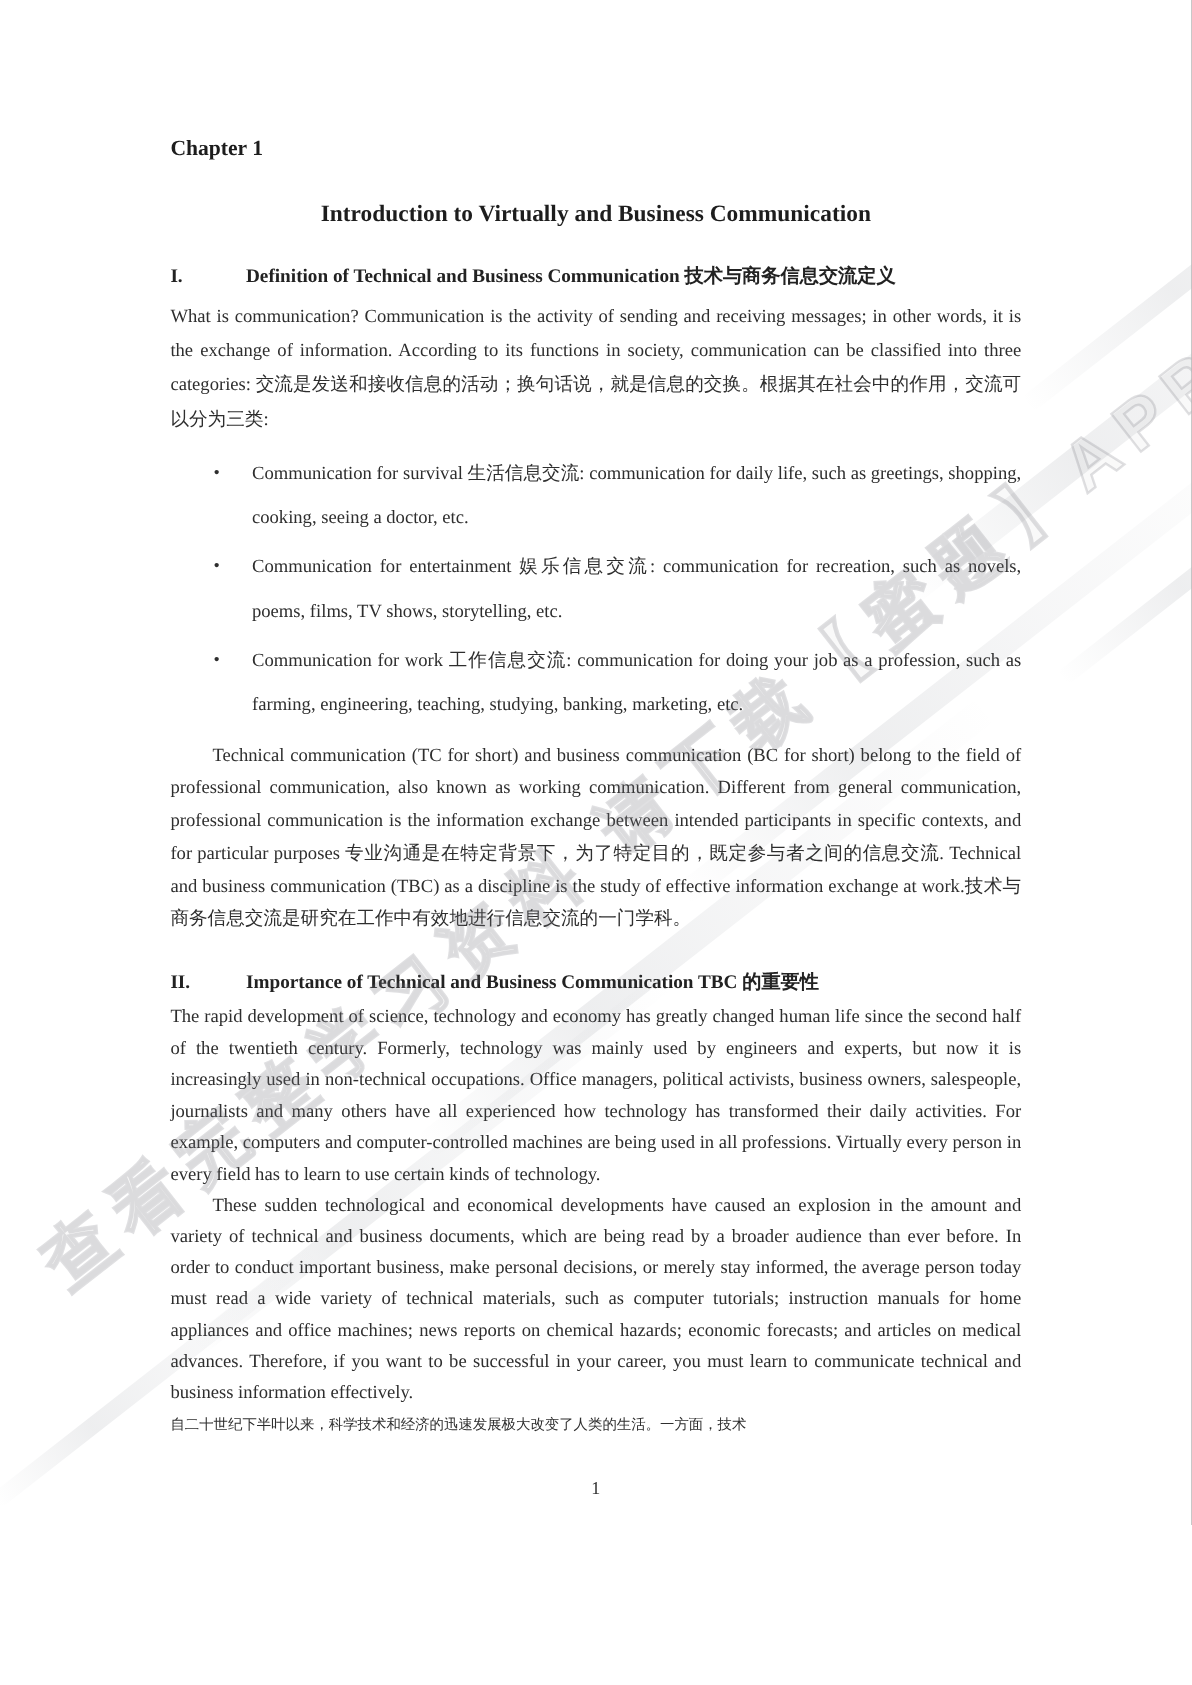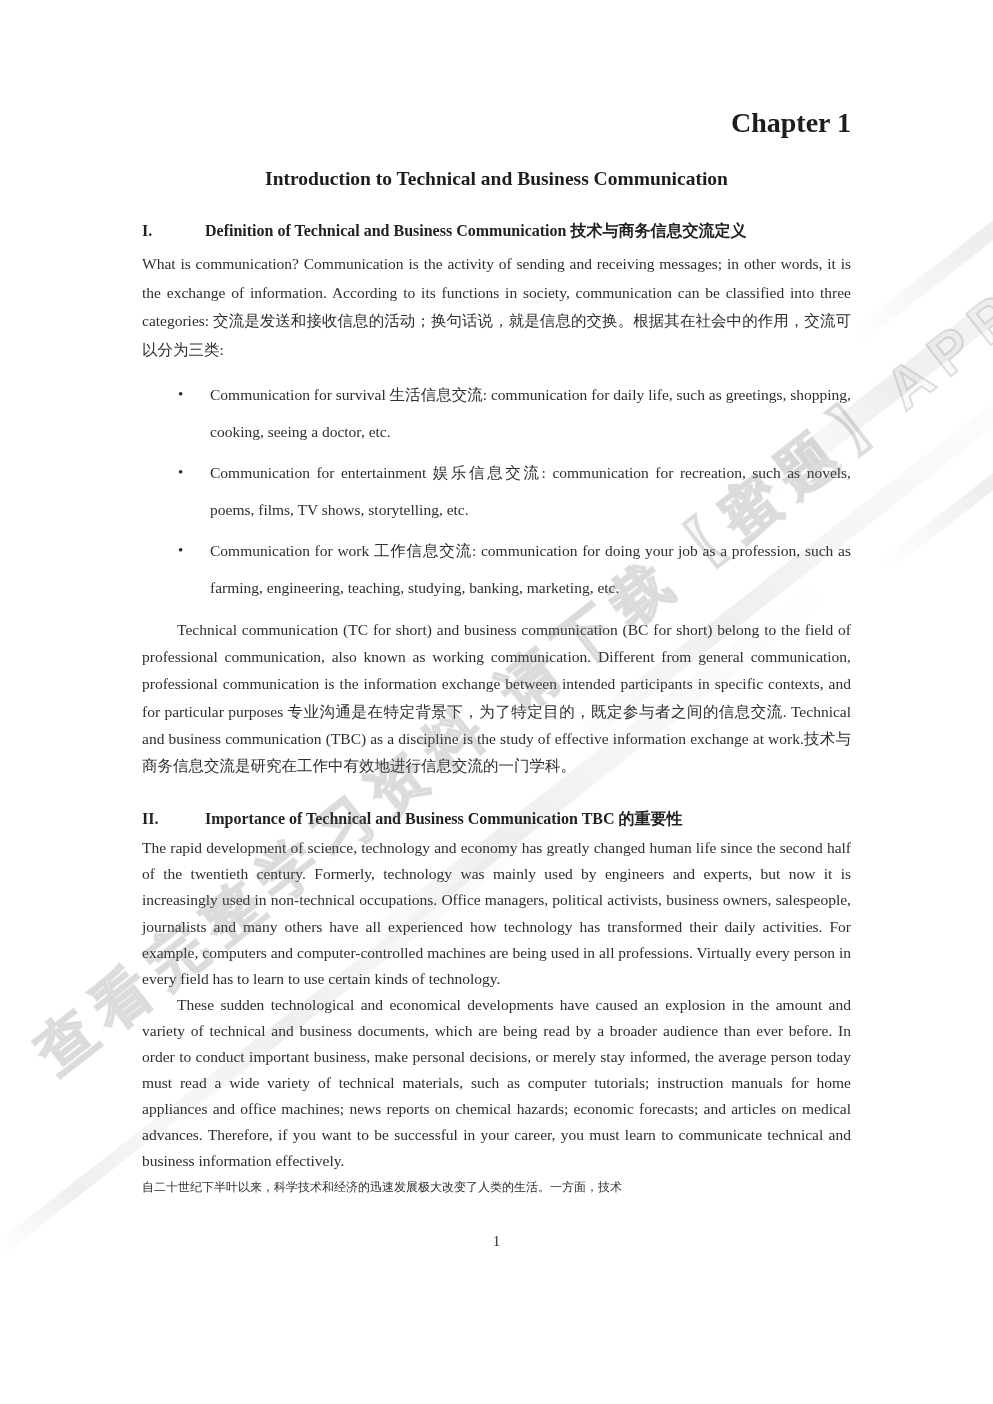--- a/index.html
+++ b/index.html
@@ -13,24 +13,24 @@
     font-family: "Liberation Serif", "DejaVu Serif", serif;
     color: #2e2e2e;
   }
   .content {
     position: relative;
     z-index: 1;
     padding: 110px 142px 0 142px;
   }
   .chapter-title {
     margin: 0;
-    font-size: 28px;
+    font-size: 18px;
     line-height: 26px;
     font-weight: bold;
-    text-align: right;
+    text-align: left;
     color: #1d1d1d;
   }
   .book-subtitle {
     margin: 31px 0 0 0;
     font-size: 19.5px;
     line-height: 24px;
     font-weight: bold;
     text-align: center;
     color: #1d1d1d;
   }
@@ -154,21 +154,21 @@
     <div class="streak s5"></div>
     <div class="streak s6"></div>
     <div class="streak s7"></div>
     <div class="watermark-text">查看完整学习资料 请下载【蜜题】APP</div>
   </div>
 
   <div class="content">
 
     <h1 class="chapter-title">Chapter 1</h1>
 
-    <h2 class="book-subtitle">Introduction to Technical and Business Communication</h2>
+    <h2 class="book-subtitle">Introduction to Virtually and Business Communication</h2>
 
     <div class="section-heading">
       <span class="sec-num">I.</span>
       <span class="sec-title">Definition of Technical and Business Communication 技术与商务信息交流定义</span>
     </div>
 
     <p class="body-para">What is communication? Communication is the activity of sending and receiving messages; in other words, it is the exchange of information. According to its functions in society, communication can be classified into three categories: 交流是发送和接收信息的活动；换句话说，就是信息的交换。根据其在社会中的作用，交流可以分为三类:</p>
 
     <ul class="bullet-list">
       <li>Communication for survival 生活信息交流: communication for daily life, such as greetings, shopping, cooking, seeing a doctor, etc.</li>

